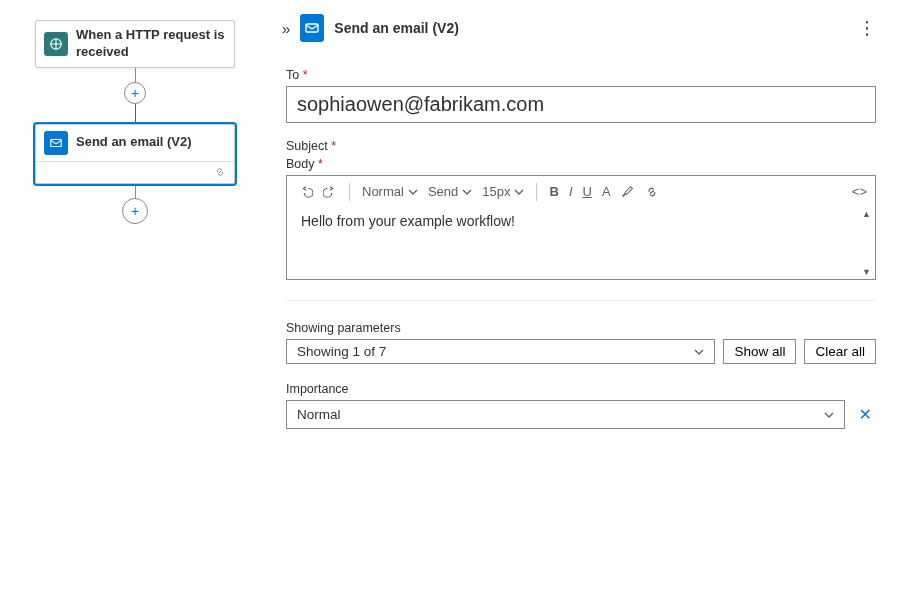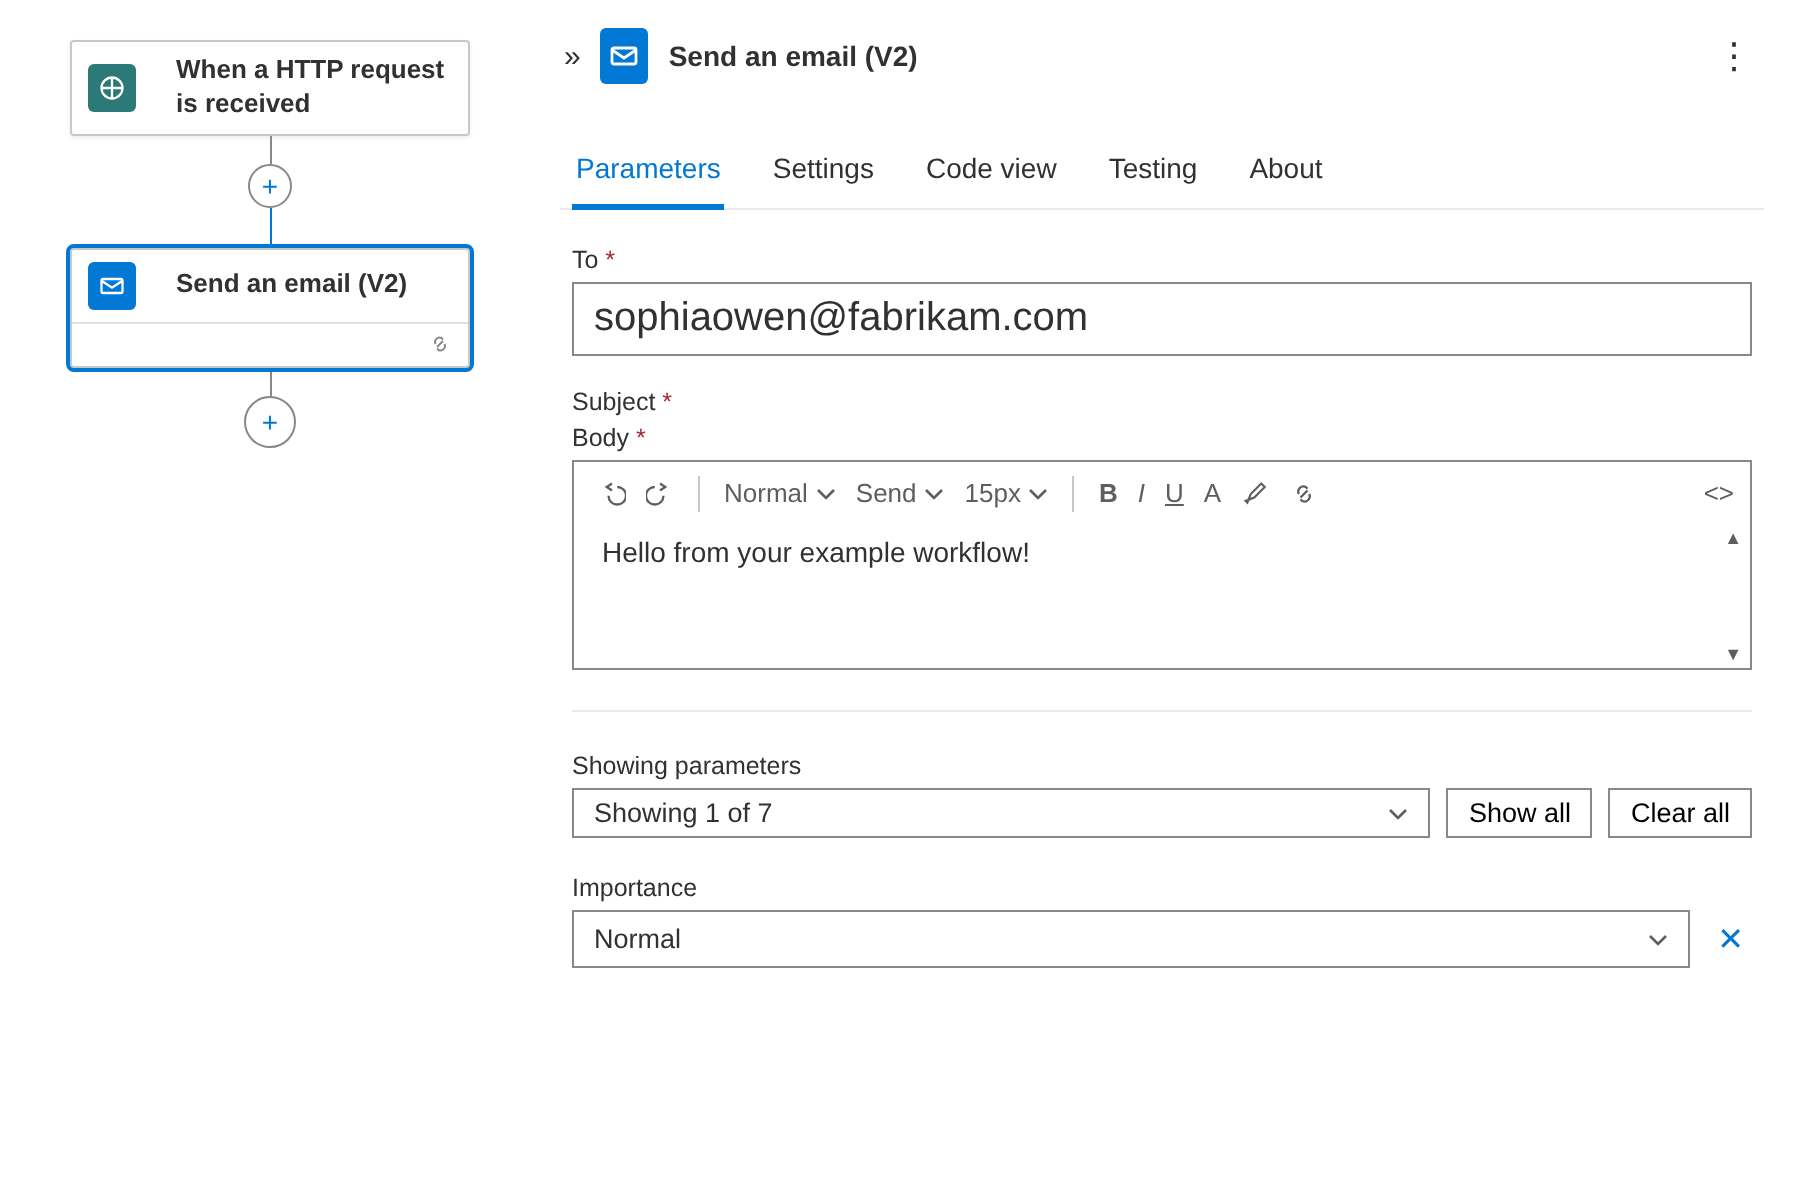--- a/index.html
+++ b/index.html
@@ -1,20 +1,20 @@
 <!DOCTYPE html>
 <html><head>
 <meta charset="utf-8">
 <style>
   * { box-sizing: border-box; font-family: "Segoe UI", Arial, sans-serif; }
   body { margin: 0; background: #fff; width: 900px; height: 600px; overflow: hidden; display: flex; }
   .canvas { flex: 0 0 270px; padding: 20px 18px; position: relative; }
   .node { width: 200px; border: 1px solid #c8c8c8; border-radius: 2px; background: #fff; box-shadow: 0 1px 2px rgba(0,0,0,.08); margin: 0 auto; }
   .node.selected { outline: 2px solid #0078d4; }
-  .node-head { display: flex; align-items: center; padding: 6px 8px; gap: 20px; font-size: 13px; font-weight: 600; color: #323130; }
+  .node-head { display: flex; align-items: center; padding: 6px 8px; gap: 8px; font-size: 13px; font-weight: 600; color: #323130; }
   .node-head .lbl { flex: 1; line-height: 1.3; }
   .ico { width: 24px; height: 24px; border-radius: 3px; display: flex; align-items: center; justify-content: center; flex: 0 0 24px; }
   .ico-http { background: #2b7a78; }
   .ico-mail { background: #0078d4; }
   .node-foot { height: 22px; border-top: 1px solid #e1e1e1; position: relative; }
   .link-ico { position: absolute; right: 8px; top: 4px; color: #888; font-size: 11px; }
   .connector-wrap { display:flex; flex-direction:column; align-items:center; }
   .vline { width:1px; height:14px; background:#8a8886; }
   .plus { width:22px; height:22px; border:1px solid #8a8886; border-radius:50%; background:#fff; display:flex; align-items:center; justify-content:center; color:#0078d4; font-size:14px; cursor:pointer; }
   .plus.big { width:26px; height:26px; }
@@ -102,27 +102,20 @@
     <span class="ico ico-mail big">
       <svg width="16" height="16" viewBox="0 0 16 16">
           <rect x="2" y="4" width="12" height="8" rx="1" fill="none" stroke="#fff" stroke-width="1.4"></rect>
           <path d="M2 5l6 4 6-4" stroke="#fff" stroke-width="1.4" fill="none"></path>
         </svg>
     </span>
     <span class="panel-title">Send an email (V2)</span>
     <span class="kebab">⋮</span>
   </div>
 
-  <div class="tabs">
-    <div class="tab active">Parameters</div>
-    <div class="tab">Settings</div>
-    <div class="tab">Code view</div>
-    <div class="tab">Testing</div>
-    <div class="tab">About</div>
-  </div>
 
   <div class="form">
     <div class="flabel req">To</div>
     <input class="finput" value="sophiaowen@fabrikam.com" style="">
 
     <div class="flabel req">Subject</div>
 
     <div class="flabel req">Body</div>
     <div class="editor">
       <div class="toolbar">

